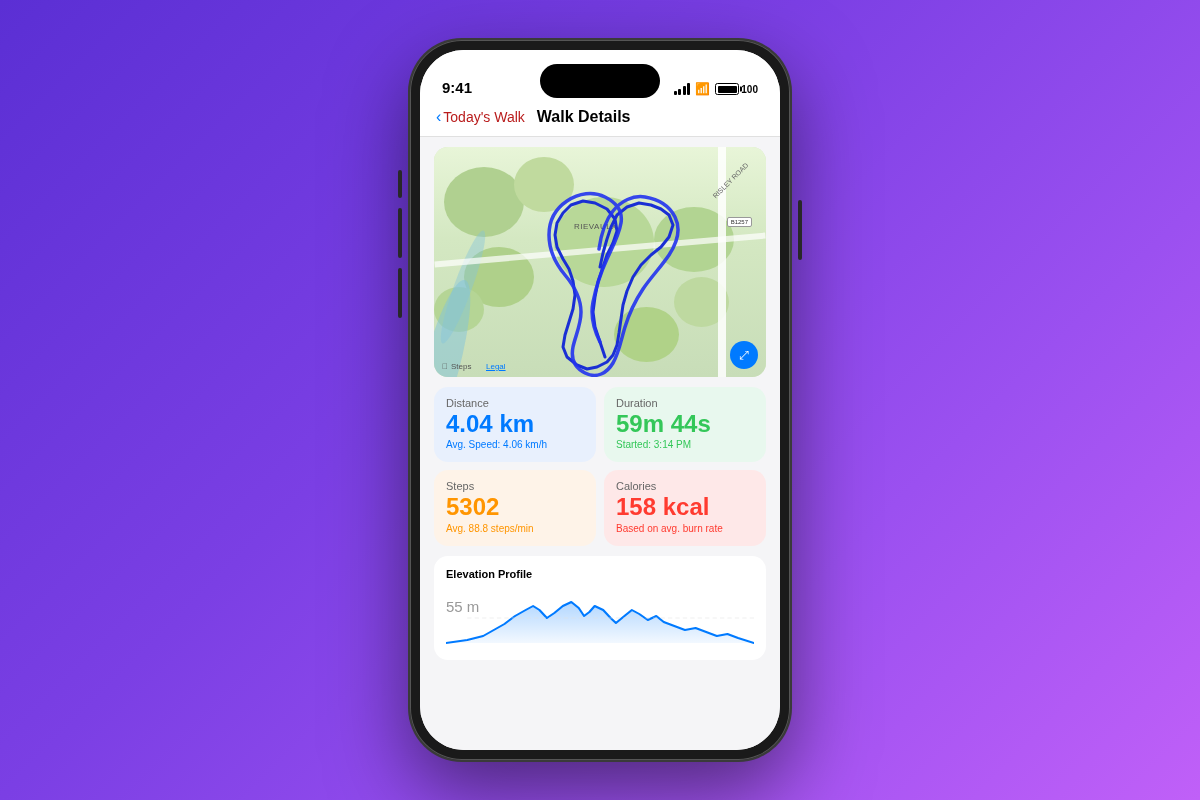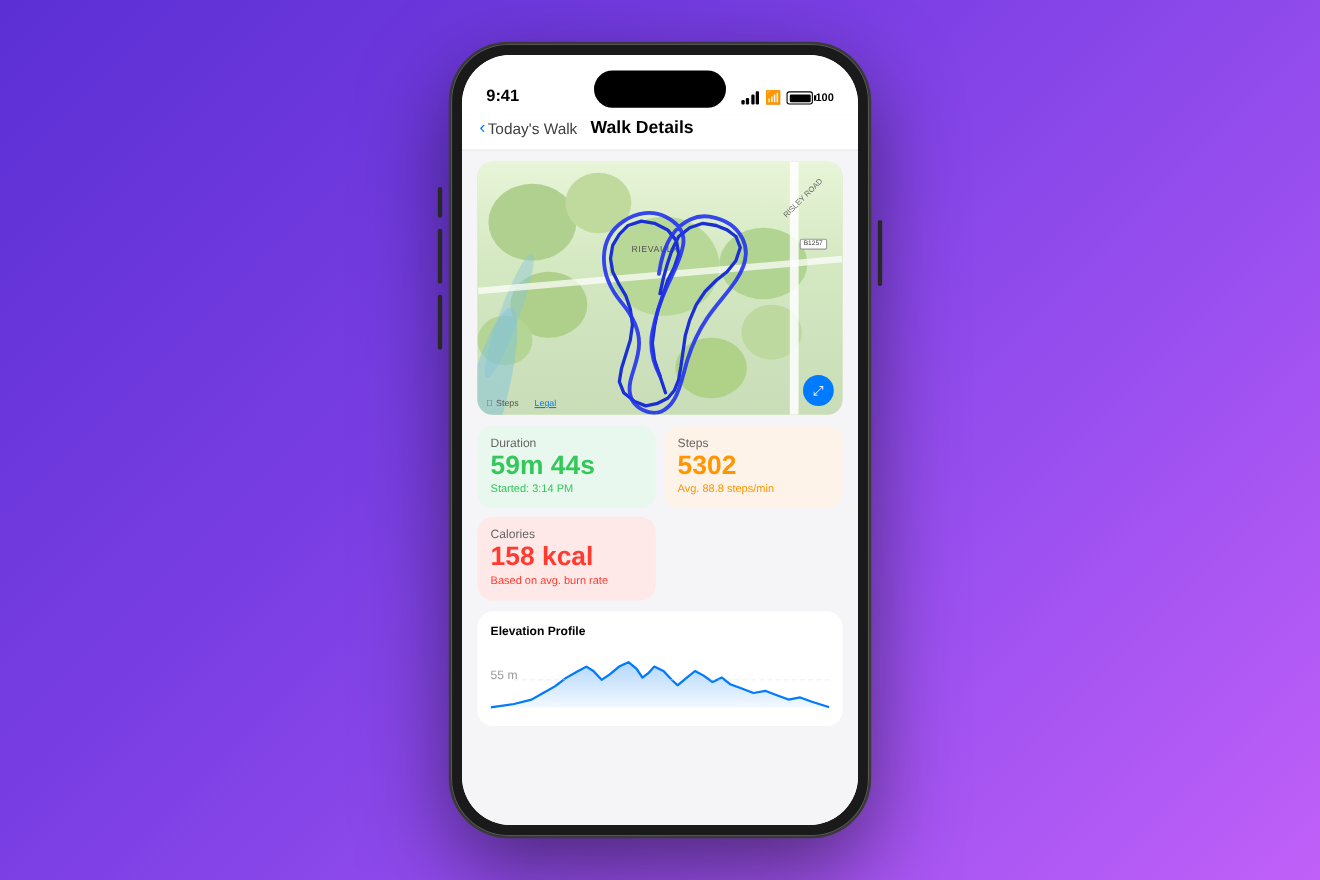--- a/index.html
+++ b/index.html
@@ -161,21 +161,21 @@
       font-size: 14px;
     }
 
     .back-chevron {
       font-size: 16px;
       color: #007AFF;
       line-height: 1;
     }
 
     .back-label {
-      color: #404040;
+      color: #b91c1c;
       font-size: 14px;
     }
 
     .nav-title {
       font-size: 16px;
       font-weight: 600;
       color: #000;
       margin-left: 4px;
     }
 
@@ -353,22 +353,22 @@
 
     .elevation-chart {
       height: 60px;
       position: relative;
       overflow: hidden;
     }
 
     .elevation-label {
       position: absolute;
       left: 0;
-      top: 20px;
-      font-size: 11px;
+      top: 10px;
+      font-size: 15px;
       color: #999;
     }
 
     .elevation-svg {
       width: 100%;
       height: 100%;
     }
 
     
     .side-button-right {
@@ -491,20 +491,25 @@
           <span class="maps-legal">Legal</span>
 
           <div class="map-expand-btn">
             <span style="font-size:12px;">⤢</span>
           </div>
         </div>
       </div>
 
       <div class="stats-grid">
 
+        <div class="stat-card distance">
+          <div class="stat-label">Distance</div>
+          <div class="stat-value blue">4.04 km</div>
+          <div class="stat-sub blue">Avg. Speed: 4.06 km/h</div>
+        </div>
 
         <div class="stat-card duration">
           <div class="stat-label">Duration</div>
           <div class="stat-value green">59m 44s</div>
           <div class="stat-sub green">Started: 3:14 PM</div>
         </div>
 
         <div class="stat-card steps">
           <div class="stat-label">Steps</div>
           <div class="stat-value orange">5302</div>

